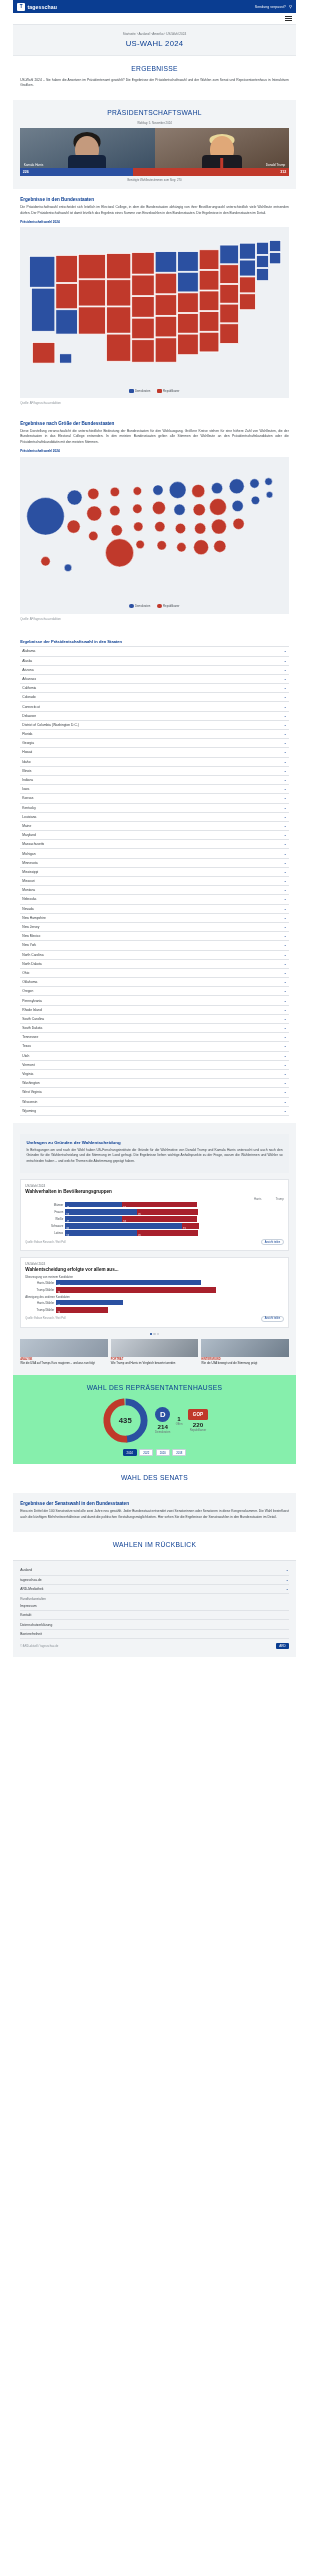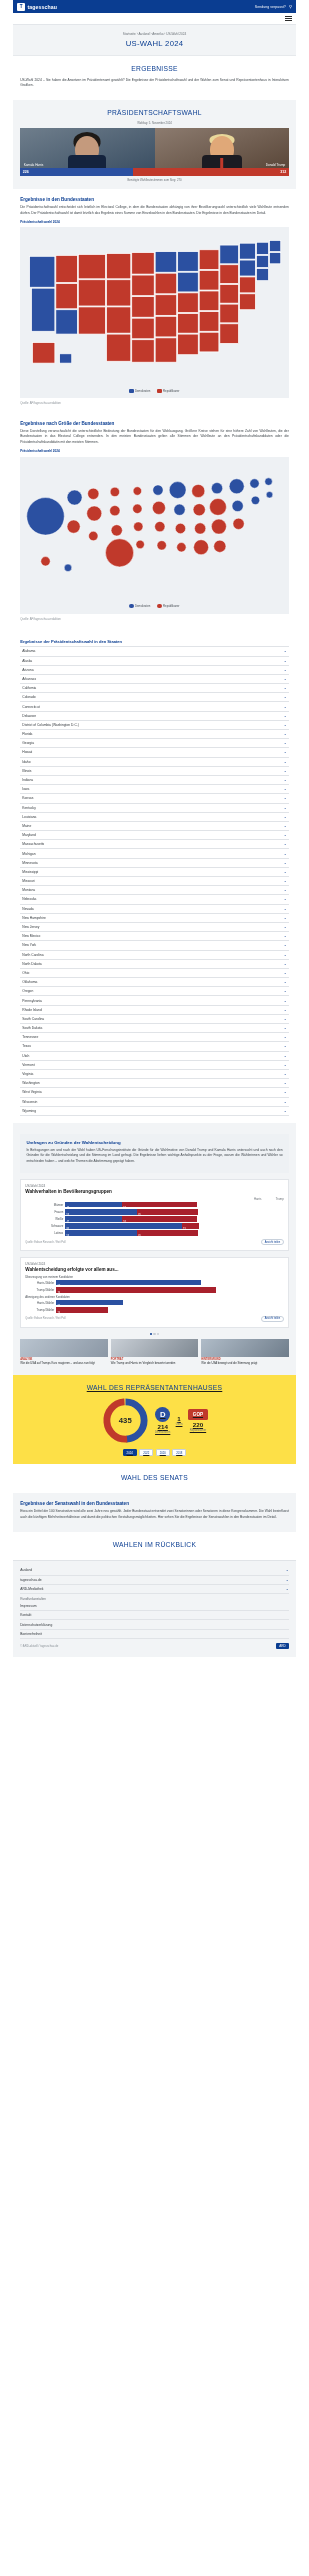--- a/index.html
+++ b/index.html
@@ -134,21 +134,21 @@
   .teasers { display:flex; gap:3.1px; margin:4.1px 0 2.1px; }
   .teaser { width:33.33%; }
   .teaser-img { height:17.5px; background:#cfd6dc; position:relative; overflow:hidden; }
   .teaser-img.a { background:linear-gradient(135deg,#b9c4cf,#8b97a5); }
   .teaser-img.b { background:linear-gradient(135deg,#c9cfd6,#7e8892); }
   .teaser-img.c { background:linear-gradient(135deg,#b0bcc8,#6f7d8b); }
   .teaser-kicker { font-size:2.6px; color:#c0392b; margin-top:1.5px; font-weight:bold;}
   .teaser-text { font-size:2.8px; color:#23282c; line-height:1.45; }
 
   
-  .hs-band { background:#fde047; padding:6.2px 7.2px 8.2px;text-decoration:underline; }
+  .hs-band { background:#86efac; padding:6.2px 7.2px 8.2px; }
   .donut-row { display:flex; align-items:center; justify-content:center; gap:5.2px; margin-top:3.1px;}
   .donut { position:relative; width:49px; height:49px; }
   .donut-center { position:absolute; inset:0; display:flex; align-items:center; justify-content:center; flex-direction:column;}
   .donut-num { font-size:7.7px; font-weight:bold; color:#23282c; }
   .party-block { text-align:center; }
   .party-ico { width:15.5px; height:15.5px; border-radius:50%; display:flex; align-items:center; justify-content:center; color:#fff; font-weight:bold; font-size:7.7px; margin:0 auto;}
   .party-ico.dem { background:#2b50a1; }
   .party-ico.gop { background:#c0392b; font-size:4.6px; border-radius:1.5px; width:20.6px; height:11.3px;}
   .party-num { font-size:6.2px; font-weight:bold; margin-top:1px; }
   .party-cap { font-size:2.8px; color:#6a7076; }

